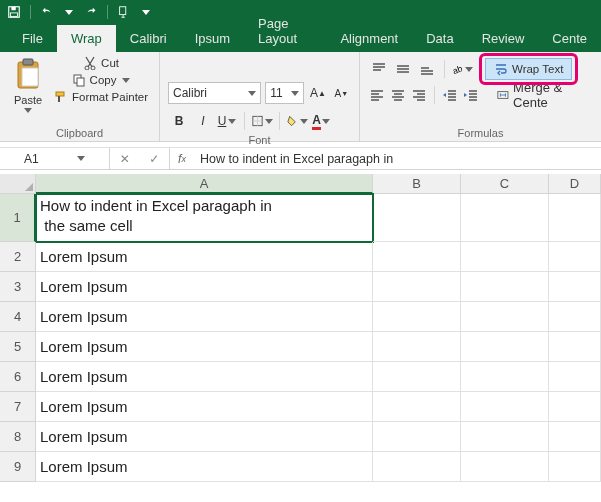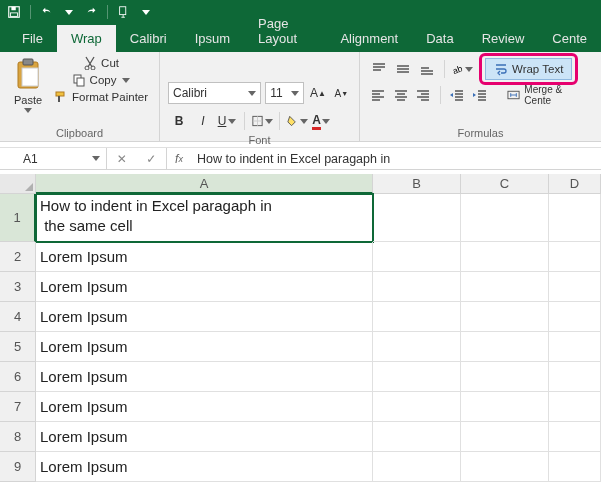--- a/index.html
+++ b/index.html
@@ -43,25 +43,25 @@
 
 
 .align-body { flex-direction: column; gap: 4px; padding-top: 2px; }
 .align-row { display: flex; gap: 2px; align-items: center; }
 .align-btn { width: 22px; height: 20px; display: flex; align-items: center; justify-content: center; }
 .align-btn svg { width: 16px; height: 14px; }
 
 .wrap-text-box { position: relative; display: inline-flex; align-items: center; gap: 4px; height: 22px; padding: 0 8px; background: #cce4f7; border: 1px solid #8fb8e0; font-size: 11.5px; }
 .wrap-highlight { position: absolute; border: 3px solid #e6006e; border-radius: 6px; }
 
-.merge-box { display: inline-flex; align-items: center; gap: 4px; height: 22px; padding: 0 6px; font-size: 10px; }
+.merge-box { display: inline-flex; align-items: center; gap: 4px; height: 22px; padding: 0 6px; font-size: 13px; }
 
 
 .fbar-row { height: 22px; border-bottom: 1px solid #d4d4d4; display: flex; }
-.namebox { width: 90px; border-right: 1px solid #d4d4d4; display: flex; align-items: center; padding: 0 6px; font-size: 12px; justify-content: space-between; margin-left: 17px; }
+.namebox { width: 110px; border-right: 1px solid #d4d4d4; display: flex; align-items: center; padding: 0 24px; font-size: 12px; justify-content: space-between; }
 .fx-buttons { width: 60px; border-right: 1px solid #d4d4d4; display: flex; align-items: center; justify-content: space-around; color: #888; }
 .fx-label { width: 24px; display: flex; align-items: center; justify-content: center; font-style: italic; color: #666; }
 .formula-input { flex: 1; display: flex; align-items: center; padding: 0 6px; font-size: 12.5px; color: #333; }
 
 
 .grid { display: flex; flex-direction: column; }
 .colhdr-row { display: flex; height: 20px; background: #f0f0f0; }
 .corner { width: 36px; border-right: 1px solid #d4d4d4; border-bottom: 1px solid #d4d4d4; background: #e8e8e8; position: relative; }
 .corner::after { content:''; position:absolute; right:2px; bottom:2px; width:0;height:0; border-left:8px solid transparent; border-bottom:8px solid #b0b0b0;}
 .colhdr { border-right: 1px solid #d4d4d4; border-bottom: 1px solid #d4d4d4; display: flex; align-items: center; justify-content: center; font-size: 13px; color: #555; background: #f0f0f0; }

